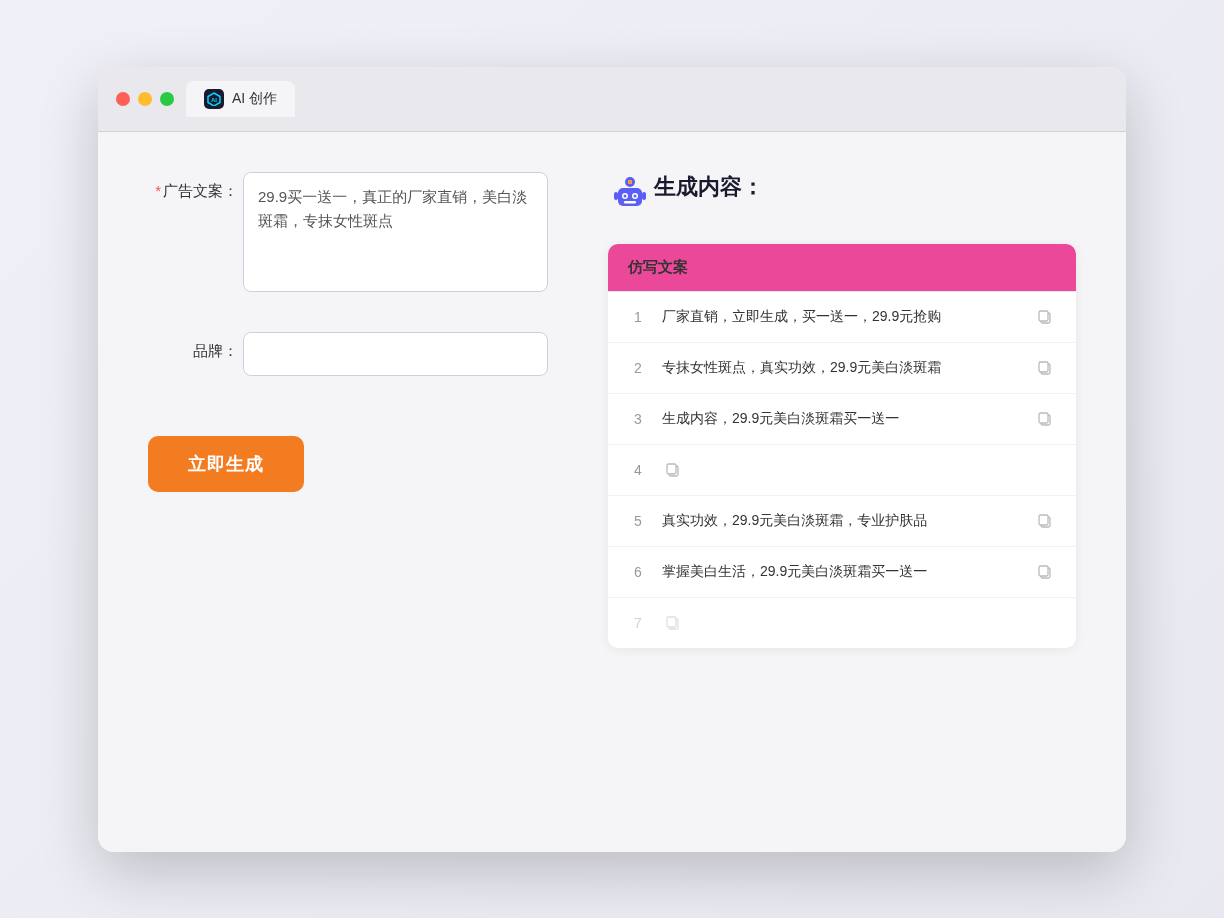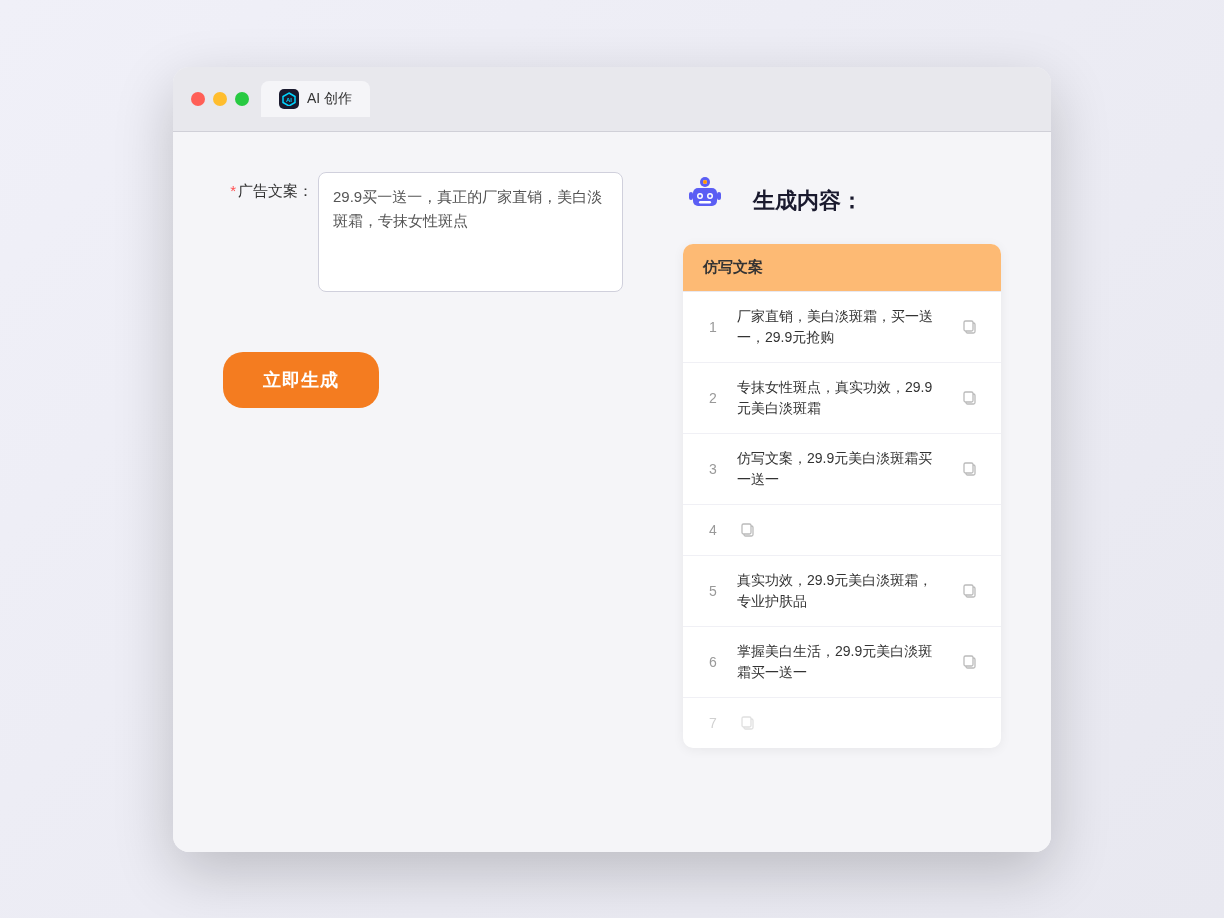--- a/index.html
+++ b/index.html
@@ -8,21 +8,21 @@
       width: 1224px;
       height: 918px;
       display: flex;
       align-items: center;
       justify-content: center;
       font-family: -apple-system, "PingFang SC", "Microsoft YaHei", sans-serif;
       overflow: hidden;
     }
 
     .browser-window {
-      width: 878px;
+      width: 1028px;
       background: #f5f5f8;
       border-radius: 16px;
       box-shadow: 0 20px 60px rgba(0,0,0,0.2);
       overflow: hidden;
     }
 
     .browser-titlebar {
       background: #e8e8ed;
       padding: 14px 18px;
       display: flex;
@@ -139,52 +139,52 @@
 
     .form-input {
       padding: 10px 14px;
       height: 44px;
     }
 
     .generate-btn {
       background: #f47c20;
       color: #fff;
       border: none;
-      border-radius: 20px;
+      border-radius: 10px;
       padding: 16px 40px;
       font-size: 18px;
       font-weight: 600;
       cursor: pointer;
       margin-top: 20px;
       letter-spacing: 1px;
       transition: background 0.2s;
     }
 
     .right-header {
       display: flex;
-      align-items: flex-end;
-      gap: 26px;
+      align-items: flex-start;
+      gap: 2px;
       margin-bottom: 28px;
     }
 
     .right-title {
       font-size: 22px;
       font-weight: 600;
       color: #1a1a2e;
     }
 
     .result-table {
       background: #fff;
       border-radius: 10px;
       overflow: hidden;
       box-shadow: 0 2px 12px rgba(0,0,0,0.06);
     }
 
     .table-header {
-      background: #fdba74;
+      background: #ec4899;
       padding: 14px 20px;
       font-size: 15px;
       font-weight: 600;
       color: #333;
       border-bottom: 1px solid #e8e8f0;
     }
 
     .table-row {
       display: flex;
       align-items: center;
@@ -265,20 +265,24 @@
         <div class="form-group">
           <label class="form-label">
             <span class="required-star">*</span><span>广告文案：</span>
           </label>
           <textarea class="form-textarea" style="">29.9买一送一，真正的厂家直销，美白淡斑霜，专抹女性斑点</textarea>
         </div>
 
         
 
         
+        <div class="form-group">
+          <label class="form-label">品牌：</label>
+          <input class="form-input" type="text" style="">
+        </div>
 
         
         <button class="generate-btn">立即生成</button>
       </div>
 
       <div class="right-panel">
         <div class="right-header">
 
           <svg class="robot-svg" viewBox="0 0 44 44" fill="none" xmlns="http://www.w3.org/2000/svg">
             <circle cx="22" cy="10" r="5" fill="#5b5ef4"></circle>
@@ -294,21 +298,21 @@
             <circle cx="22" cy="10" r="2" fill="#ff9500"></circle>
           </svg>
           <h2 class="right-title">生成内容：</h2>
         </div>
 
         <div class="result-table">
           <div class="table-header">仿写文案</div>
 
           <div class="table-row">
             <span class="row-number">1</span>
-            <span class="row-content">厂家直销，美白淡斑霜，买一送一，29.9元抢购</span>
+            <span class="row-content">厂家直销，立即生成，买一送一，29.9元抢购</span>
             <span class="copy-icon">
               <svg width="16" height="16" viewBox="0 0 16 16" fill="none">
                   <rect x="4" y="4" width="9" height="10" rx="1.5" stroke="#bbb" stroke-width="1.3"></rect>
                   <rect x="2" y="2" width="9" height="10" rx="1.5" stroke="#bbb" stroke-width="1.3" fill="#fff"></rect>
                 </svg>
             </span>
           </div>
 
           <div class="table-row">
             <span class="row-number">2</span>
@@ -316,21 +320,21 @@
             <span class="copy-icon">
               <svg width="16" height="16" viewBox="0 0 16 16" fill="none">
                   <rect x="4" y="4" width="9" height="10" rx="1.5" stroke="#bbb" stroke-width="1.3"></rect>
                   <rect x="2" y="2" width="9" height="10" rx="1.5" stroke="#bbb" stroke-width="1.3" fill="#fff"></rect>
                 </svg>
             </span>
           </div>
 
           <div class="table-row">
             <span class="row-number">3</span>
-            <span class="row-content">仿写文案，29.9元美白淡斑霜买一送一</span>
+            <span class="row-content">生成内容，29.9元美白淡斑霜买一送一</span>
             <span class="copy-icon">
               <svg width="16" height="16" viewBox="0 0 16 16" fill="none">
                   <rect x="4" y="4" width="9" height="10" rx="1.5" stroke="#bbb" stroke-width="1.3"></rect>
                   <rect x="2" y="2" width="9" height="10" rx="1.5" stroke="#bbb" stroke-width="1.3" fill="#fff"></rect>
                 </svg>
             </span>
           </div>
 
           <div class="table-row">
             <span class="row-number">4</span>

